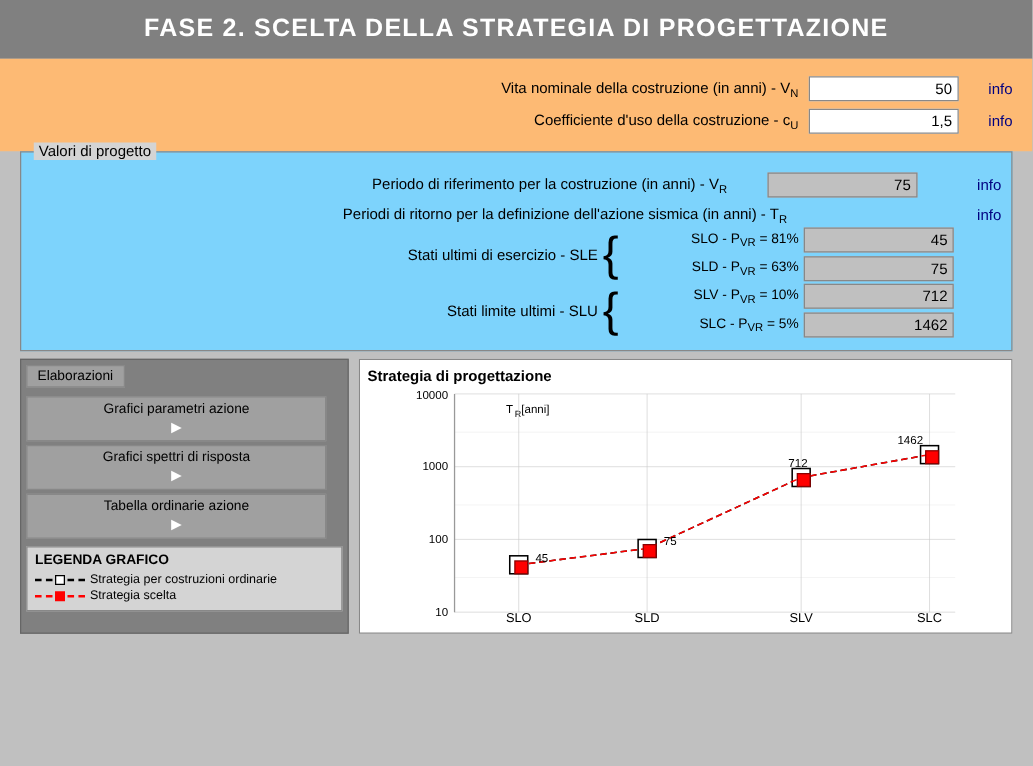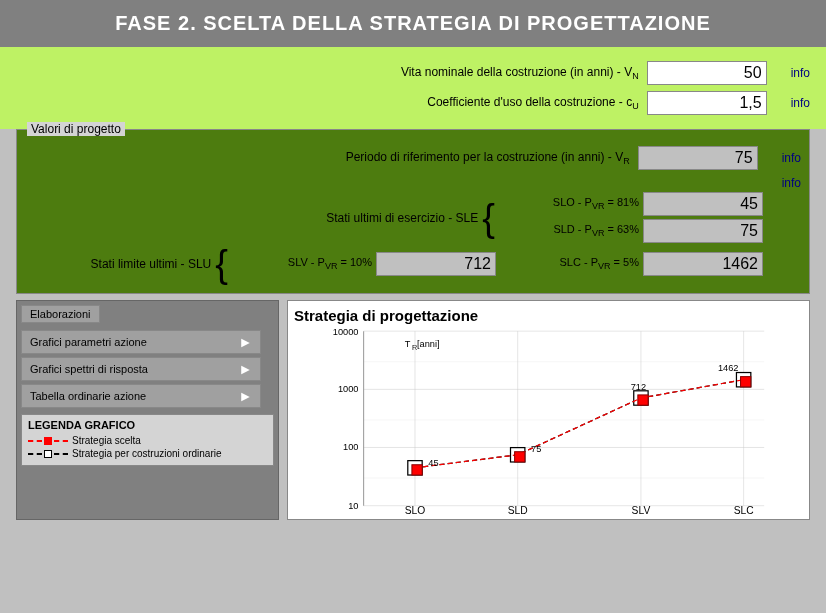--- a/index.html
+++ b/index.html
@@ -14,41 +14,41 @@
     .header {
       background: #808080;
       color: white;
       font-size: 20px;
       font-weight: bold;
       text-align: center;
       padding: 12px 8px;
       letter-spacing: 1px;
     }
     .main-content {
-      background: #bef264;
+      background: #fdba74;
       padding: 8px 16px;
     }
     .field-row {
       display: flex;
       align-items: center;
       margin: 6px 0;
       justify-content: flex-end;
     }
     .field-label {
       text-align: right;
       margin-right: 8px;
       color: #000;
     }
     .field-input {
       width: 120px;
       background: white;
       border: 1px solid #888;
       text-align: right;
       padding: 2px 4px;
-      font-size: 16px;
+      font-size: 12px;
     }
     .field-input.gray-input {
       background: #c0c0c0;
       border: 1px solid #888;
     }
     .info-link {
       color: #000080;
       margin-left: 8px;
       font-size: 12px;
       text-decoration: none;
@@ -96,20 +96,21 @@
       display: flex;
       align-items: center;
       background: #a0a0a0;
       border: 1px solid #888;
       padding: 3px 8px;
       margin: 3px 0;
       cursor: pointer;
       font-size: 11px;
       width: 95%;
       justify-content: space-between;
+      flex-direction: column;
     }
     .btn-arrow {
       font-size: 14px;
       color: #fff;
     }
     .legenda-section {
       background: #d4d4d4;
       border: 1px solid #888;
       margin-top: 6px;
       padding: 4px 6px;
@@ -127,21 +128,21 @@
     }
     .chart-area {
       flex: 1;
       background: white;
       border: 1px solid #888;
       padding: 6px;
       position: relative;
       height: 220px;
     }
     .chart-title {
-      font-size: 15px;
+      font-size: 12px;
       font-weight: bold;
       margin-bottom: 2px;
     }
     .chart-svg-container {
       width: 100%;
       height: 190px;
     }
     sub, sup {
       font-size: 9px;
     }
@@ -163,32 +164,35 @@
   </div>
   <div class="field-row">
     <span class="field-label">
       <span>Coefficiente d'uso della costruzione - c</span><sub>U</sub>
     </span>
     <input class="field-input" type="text" value="1,5" style="">
     <a class="info-link">info</a>
   </div>
 </div>
 
-<div style="margin: 0 16px; border: 1px solid #888; background: #4d7c0f; padding: 8px; position: relative;">
+<div style="margin: 0 16px; border: 1px solid #888; background: #7dd3fc; padding: 8px; position: relative;">
   <div class="valori-title">Valori di progetto</div>
 
-  <div class="field-row" style="margin-top: 8px;">
+  <div class="field-row" style="margin-top: 8px; gap: 24px;">
     <span class="field-label">
       <span>Periodo di riferimento per la costruzione (in anni) - V</span><sub>R</sub>
     </span>
     <input class="field-input gray-input" type="text" value="75" style="background: rgb(192, 192, 192);">
     <a class="info-link">info</a>
   </div>
 
   <div style="display:flex; align-items:center; margin: 6px 0 2px 0; justify-content: flex-end;">
+    <span style="text-align:right; margin-right: 8px;">
+      <span>Periodi di ritorno per la definizione dell'azione sismica (in anni) - T</span><sub>R</sub>
+    </span>
     <span style="width:120px;"></span>
     <a class="info-link">info</a>
   </div>
 
   <div style="display:flex; align-items:center; justify-content: flex-end; margin: 2px 0;">
     <span style="margin-right:4px; text-align:right;">Stati ultimi di esercizio - SLE</span>
     <span style="font-size:38px; line-height:1; margin-right:4px; color:#000;">{</span>
     <div style="display:flex; flex-direction:column; gap:3px;align-items:flex-end;">
       <div class="bracket-item">
         <span class="bracket-label">
@@ -204,21 +208,21 @@
         </span>
         <input class="field-input gray-input" type="text" value="75" style="background: rgb(192, 192, 192); width: 120px;">
       </div>
     </div>
     <span style="width:38px;"></span>
   </div>
 
   <div style="display:flex; align-items:center; justify-content: flex-end; margin: 2px 0;">
     <span style="margin-right:4px; text-align:right;">Stati limite ultimi - SLU</span>
     <span style="font-size:38px; line-height:1; margin-right:4px; color:#000;">{</span>
-    <div style="display:flex; gap:3px;">
+    <div style="display:flex; flex-direction:column; gap:3px;">
       <div class="bracket-item">
         <span class="bracket-label">
           <span>SLV - P</span><sub>VR</sub>
           <span>= 10%</span>
         </span>
         <input class="field-input gray-input" type="text" value="712" style="background: rgb(192, 192, 192); width: 120px;">
       </div>
       <div class="bracket-item">
         <span class="bracket-label">
           <span>SLC - P</span><sub>VR</sub>
@@ -246,33 +250,33 @@
     <button class="btn-action">
       <span>Tabella ordinarie azione</span>
       <span class="btn-arrow">►</span>
     </button>
 
     
     <div class="legenda-section">
       <div class="legenda-title">LEGENDA GRAFICO</div>
       <div class="legenda-item">
         <span style="display:inline-flex; align-items:center; margin-right:4px;">
+          <span style="display:inline-block; width:14px; border-top: 2px dashed black;"></span>
+          <span style="display:inline-block; width:8px; height:8px; border:1px solid black; background:white; margin:0 2px;"></span>
+          <span style="display:inline-block; width:14px; border-top: 2px dashed black;"></span>
+        </span>
+        <span>Strategia per costruzioni ordinarie</span>
+      </div>
+      <div class="legenda-item">
+        <span style="display:inline-flex; align-items:center; margin-right:4px;">
           <span style="display:inline-block; width:14px; border-top: 2px dashed red;"></span>
           <span style="display:inline-block; width:8px; height:8px; background:red; margin:0 2px;"></span>
           <span style="display:inline-block; width:14px; border-top: 2px dashed red;"></span>
         </span>
         <span>Strategia scelta</span>
-      </div>
-      <div class="legenda-item">
-        <span style="display:inline-flex; align-items:center; margin-right:4px;">
-          <span style="display:inline-block; width:14px; border-top: 2px dashed black;"></span>
-          <span style="display:inline-block; width:8px; height:8px; border:1px solid black; background:white; margin:0 2px;"></span>
-          <span style="display:inline-block; width:14px; border-top: 2px dashed black;"></span>
-        </span>
-        <span>Strategia per costruzioni ordinarie</span>
       </div>
     </div>
   </div>
 
   <div class="chart-area">
     <div class="chart-title">Strategia di progettazione</div>
     <div class="chart-svg-container">
       <svg width="100%" height="100%" viewBox="0 0 460 185">
 
         <line x1="50" y1="5" x2="440" y2="5" stroke="#ccc" stroke-width="0.5"></line>

